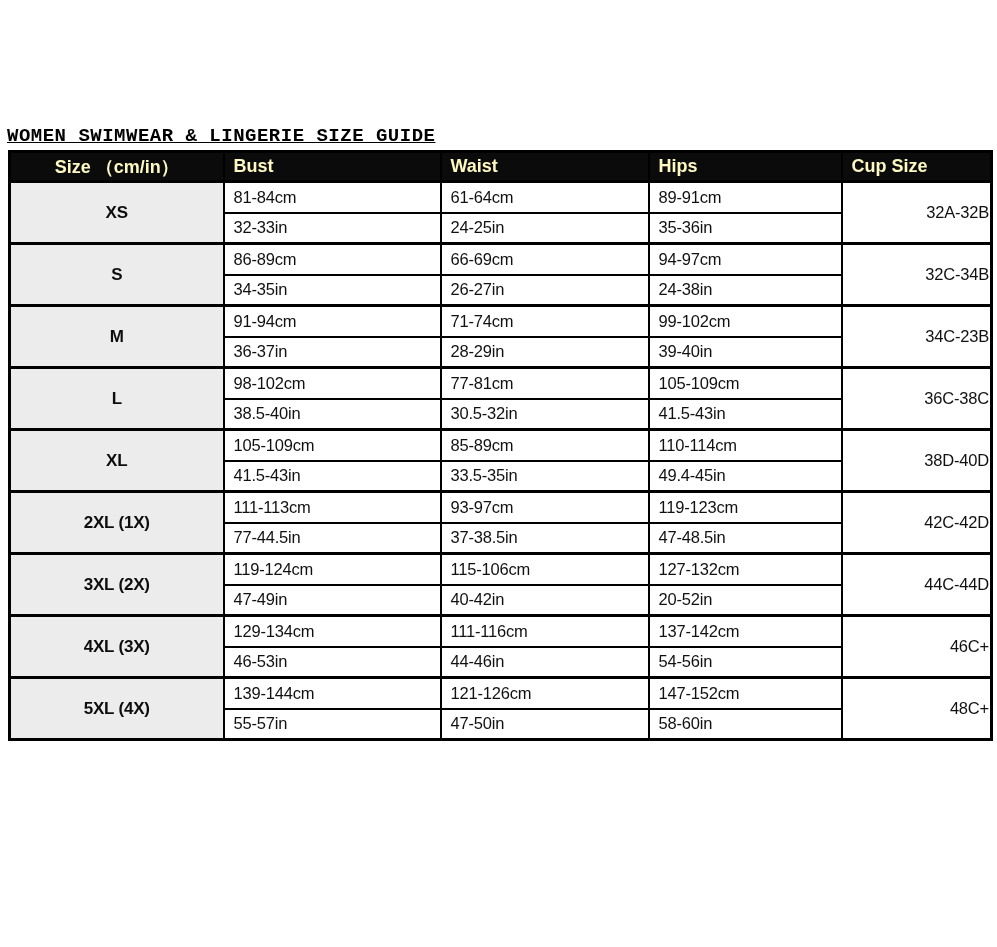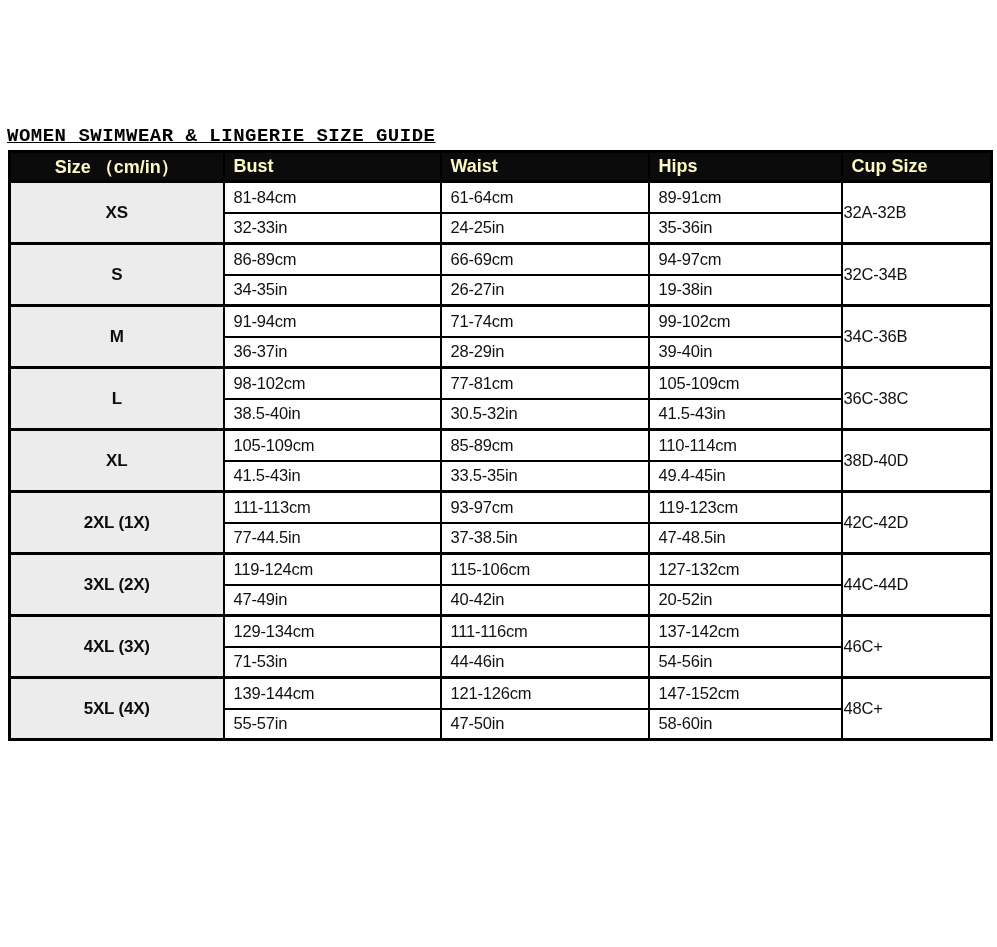--- a/index.html
+++ b/index.html
@@ -70,21 +70,21 @@
     font-size: 17px;
     color: #0d0d0d;
   }
   td.data-cell {
     background: #ffffff;
     text-align: left;
     padding-left: 9px;
   }
   td.cup-cell {
     background: #ffffff;
-    text-align: left;
+    text-align: right;
     font-size: 16.5px;
   }
   tr.grp-start td {
     border-top: 3px solid #000000;
   }
 </style>
 </head>
 <body>
 
 <div class="page">
@@ -126,29 +126,29 @@
       <tr class="grp-start">
         <td class="size-cell" rowspan="2">S</td>
         <td class="data-cell">86-89cm</td>
         <td class="data-cell">66-69cm</td>
         <td class="data-cell">94-97cm</td>
         <td class="cup-cell" rowspan="2">32C-34B</td>
       </tr>
       <tr>
         <td class="data-cell">34-35in</td>
         <td class="data-cell">26-27in</td>
-        <td class="data-cell">19-38in</td>
+        <td class="data-cell">24-38in</td>
       </tr>
 
       <tr class="grp-start">
         <td class="size-cell" rowspan="2">M</td>
         <td class="data-cell">91-94cm</td>
         <td class="data-cell">71-74cm</td>
         <td class="data-cell">99-102cm</td>
-        <td class="cup-cell" rowspan="2">34C-36B</td>
+        <td class="cup-cell" rowspan="2">34C-23B</td>
       </tr>
       <tr>
         <td class="data-cell">36-37in</td>
         <td class="data-cell">28-29in</td>
         <td class="data-cell">39-40in</td>
       </tr>
 
       <tr class="grp-start">
         <td class="size-cell" rowspan="2">L</td>
         <td class="data-cell">98-102cm</td>
@@ -202,21 +202,21 @@
       </tr>
 
       <tr class="grp-start">
         <td class="size-cell" rowspan="2">4XL (3X)</td>
         <td class="data-cell">129-134cm</td>
         <td class="data-cell">111-116cm</td>
         <td class="data-cell">137-142cm</td>
         <td class="cup-cell" rowspan="2">46C+</td>
       </tr>
       <tr>
-        <td class="data-cell">71-53in</td>
+        <td class="data-cell">46-53in</td>
         <td class="data-cell">44-46in</td>
         <td class="data-cell">54-56in</td>
       </tr>
 
       <tr class="grp-start">
         <td class="size-cell" rowspan="2">5XL (4X)</td>
         <td class="data-cell">139-144cm</td>
         <td class="data-cell">121-126cm</td>
         <td class="data-cell">147-152cm</td>
         <td class="cup-cell" rowspan="2">48C+</td>

